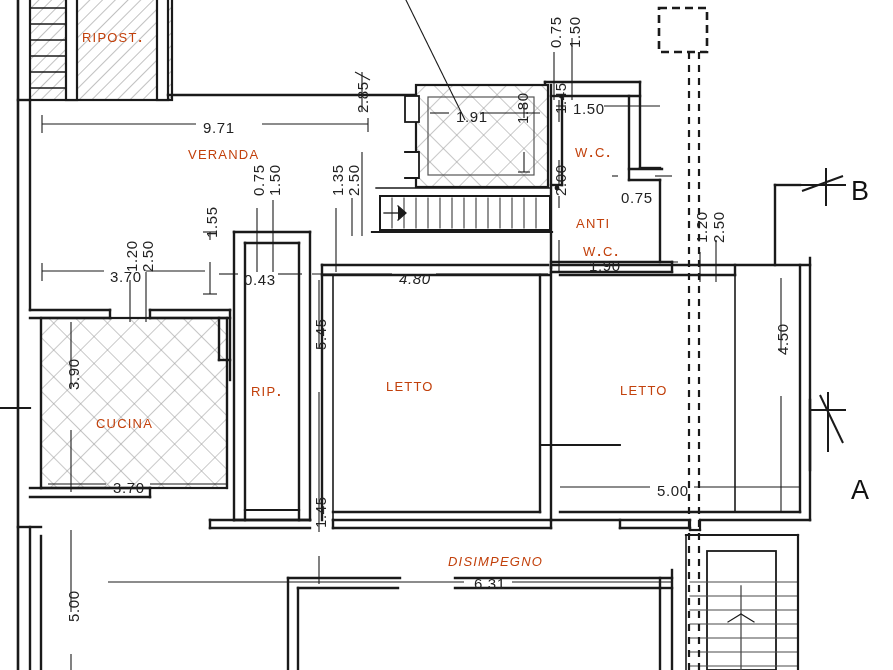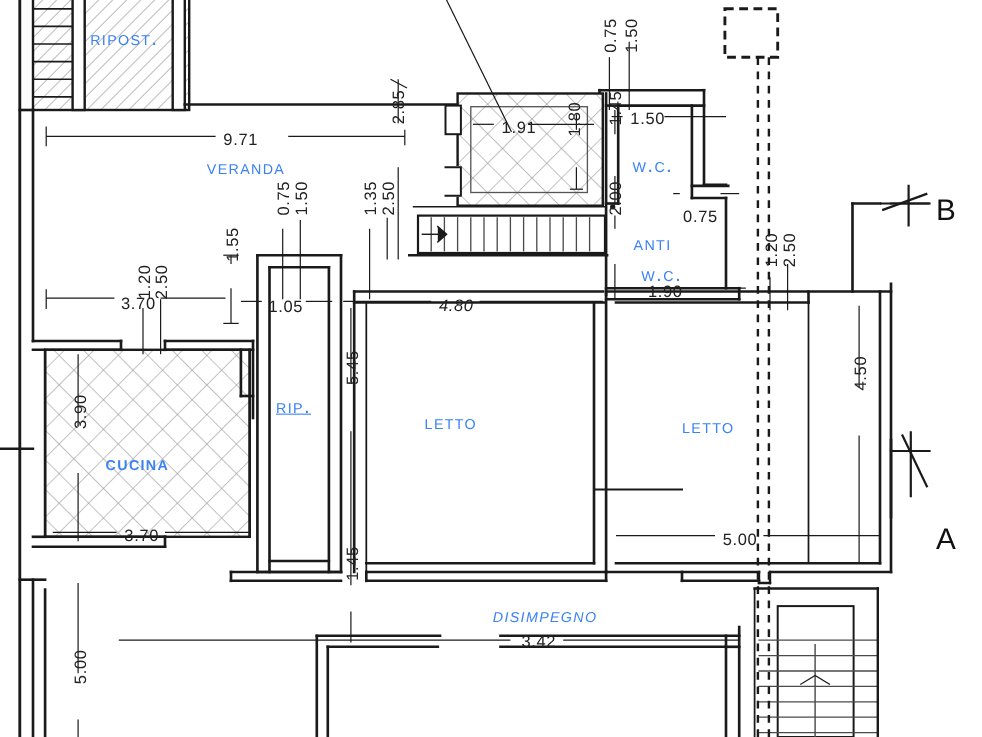--- a/index.html
+++ b/index.html
@@ -5,21 +5,21 @@
 <style>
   html,body{margin:0;padding:0;background:#ffffff;}
   body{
     font-family:"Liberation Sans", sans-serif;
     width:893px;height:670px;overflow:hidden;position:relative;
   }
   #plan{position:absolute;left:0;top:0;width:893px;height:670px;}
   .lbl{
     position:absolute;
     font-family:"Liberation Sans", sans-serif;
-    color:#3b82f6;
+    color:#c2410c;
     white-space:nowrap;
     line-height:1;
     user-select:none;
   }
   
   .room{
     font-size:19px;
     letter-spacing:1.2px;
     font-variant:small-caps;
     text-transform:lowercase;
@@ -359,37 +359,37 @@
     <line x1="71" y1="654" x2="71" y2="670"></line>
   </g>
 </svg>
 
 <div id="labels">
     <div class="lbl room" style="left: 82px; top: 26px;">RIPOST.</div>
     <div class="lbl room" style="left: 188px; top: 143px;">VERANDA</div>
     <div class="lbl room" style="left: 575px; top: 141px;">W.C.</div>
     <div class="lbl room" style="left: 576px; top: 212px;">ANTI</div>
     <div class="lbl room" style="left: 583px; top: 240px;">W.C.</div>
-    <div class="lbl room" style="left: 251px; top: 360px; text-decoration: underline;">RIP.</div>
-    <div class="lbl room" style="left: 96px; top: 412px; font-weight: bold;">CUCINA</div>
+    <div class="lbl room" style="left: 251px; top: 380px;">RIP.</div>
+    <div class="lbl room" style="left: 96px; top: 412px;">CUCINA</div>
     <div class="lbl room" style="left: 386px; top: 375px;">LETTO</div>
     <div class="lbl room" style="left: 620px; top: 379px;">LETTO</div>
     <div class="lbl room" style="left: 448px; top: 550px; font-style: italic;">DISIMPEGNO</div>
     <div class="lbl room" style="left: 126px; top: 679px;">PRANZO</div>
     <div class="lbl dim" style="left: 203px; top: 120px;">9.71</div>
     <div class="lbl dim" style="left: 456px; top: 109px;">1.91</div>
     <div class="lbl dim" style="left: 573px; top: 101px;">1.50</div>
     <div class="lbl dim" style="left: 621px; top: 190px;">0.75</div>
     <div class="lbl dim" style="left: 589px; top: 258px;">1.90</div>
-    <div class="lbl dim" style="left: 244px; top: 272px;">1.05</div>
+    <div class="lbl dim" style="left: 244px; top: 272px;">0.43</div>
     <div class="lbl dim" style="left: 399px; top: 271px; font-style: italic;">4.80</div>
     <div class="lbl dim" style="left: 110px; top: 269px;">3.70</div>
     <div class="lbl dim" style="left: 113px; top: 480px;">3.70</div>
     <div class="lbl dim" style="left: 657px; top: 483px;">5.00</div>
-    <div class="lbl dim" style="left: 474px; top: 576px;">3.42</div>
+    <div class="lbl dim" style="left: 474px; top: 576px;">6.31</div>
     <div class="lbl dim dim-v" style="left: 355px; top: 113px;">2.85</div>
     <div class="lbl dim dim-v" style="left: 515px; top: 124px;">1.80</div>
     <div class="lbl dim dim-v" style="left: 553px; top: 114px;">1.45</div>
     <div class="lbl dim dim-v" style="left: 548px; top: 48px;">0.75</div>
     <div class="lbl dim dim-v" style="left: 567px; top: 48px;">1.50</div>
     <div class="lbl dim dim-v" style="left: 553px; top: 196px;">2.00</div>
     <div class="lbl dim dim-v" style="left: 251px; top: 196px;">0.75</div>
     <div class="lbl dim dim-v" style="left: 267px; top: 196px;">1.50</div>
     <div class="lbl dim dim-v" style="left: 330px; top: 196px;">1.35</div>
     <div class="lbl dim dim-v" style="left: 346px; top: 196px;">2.50</div>

